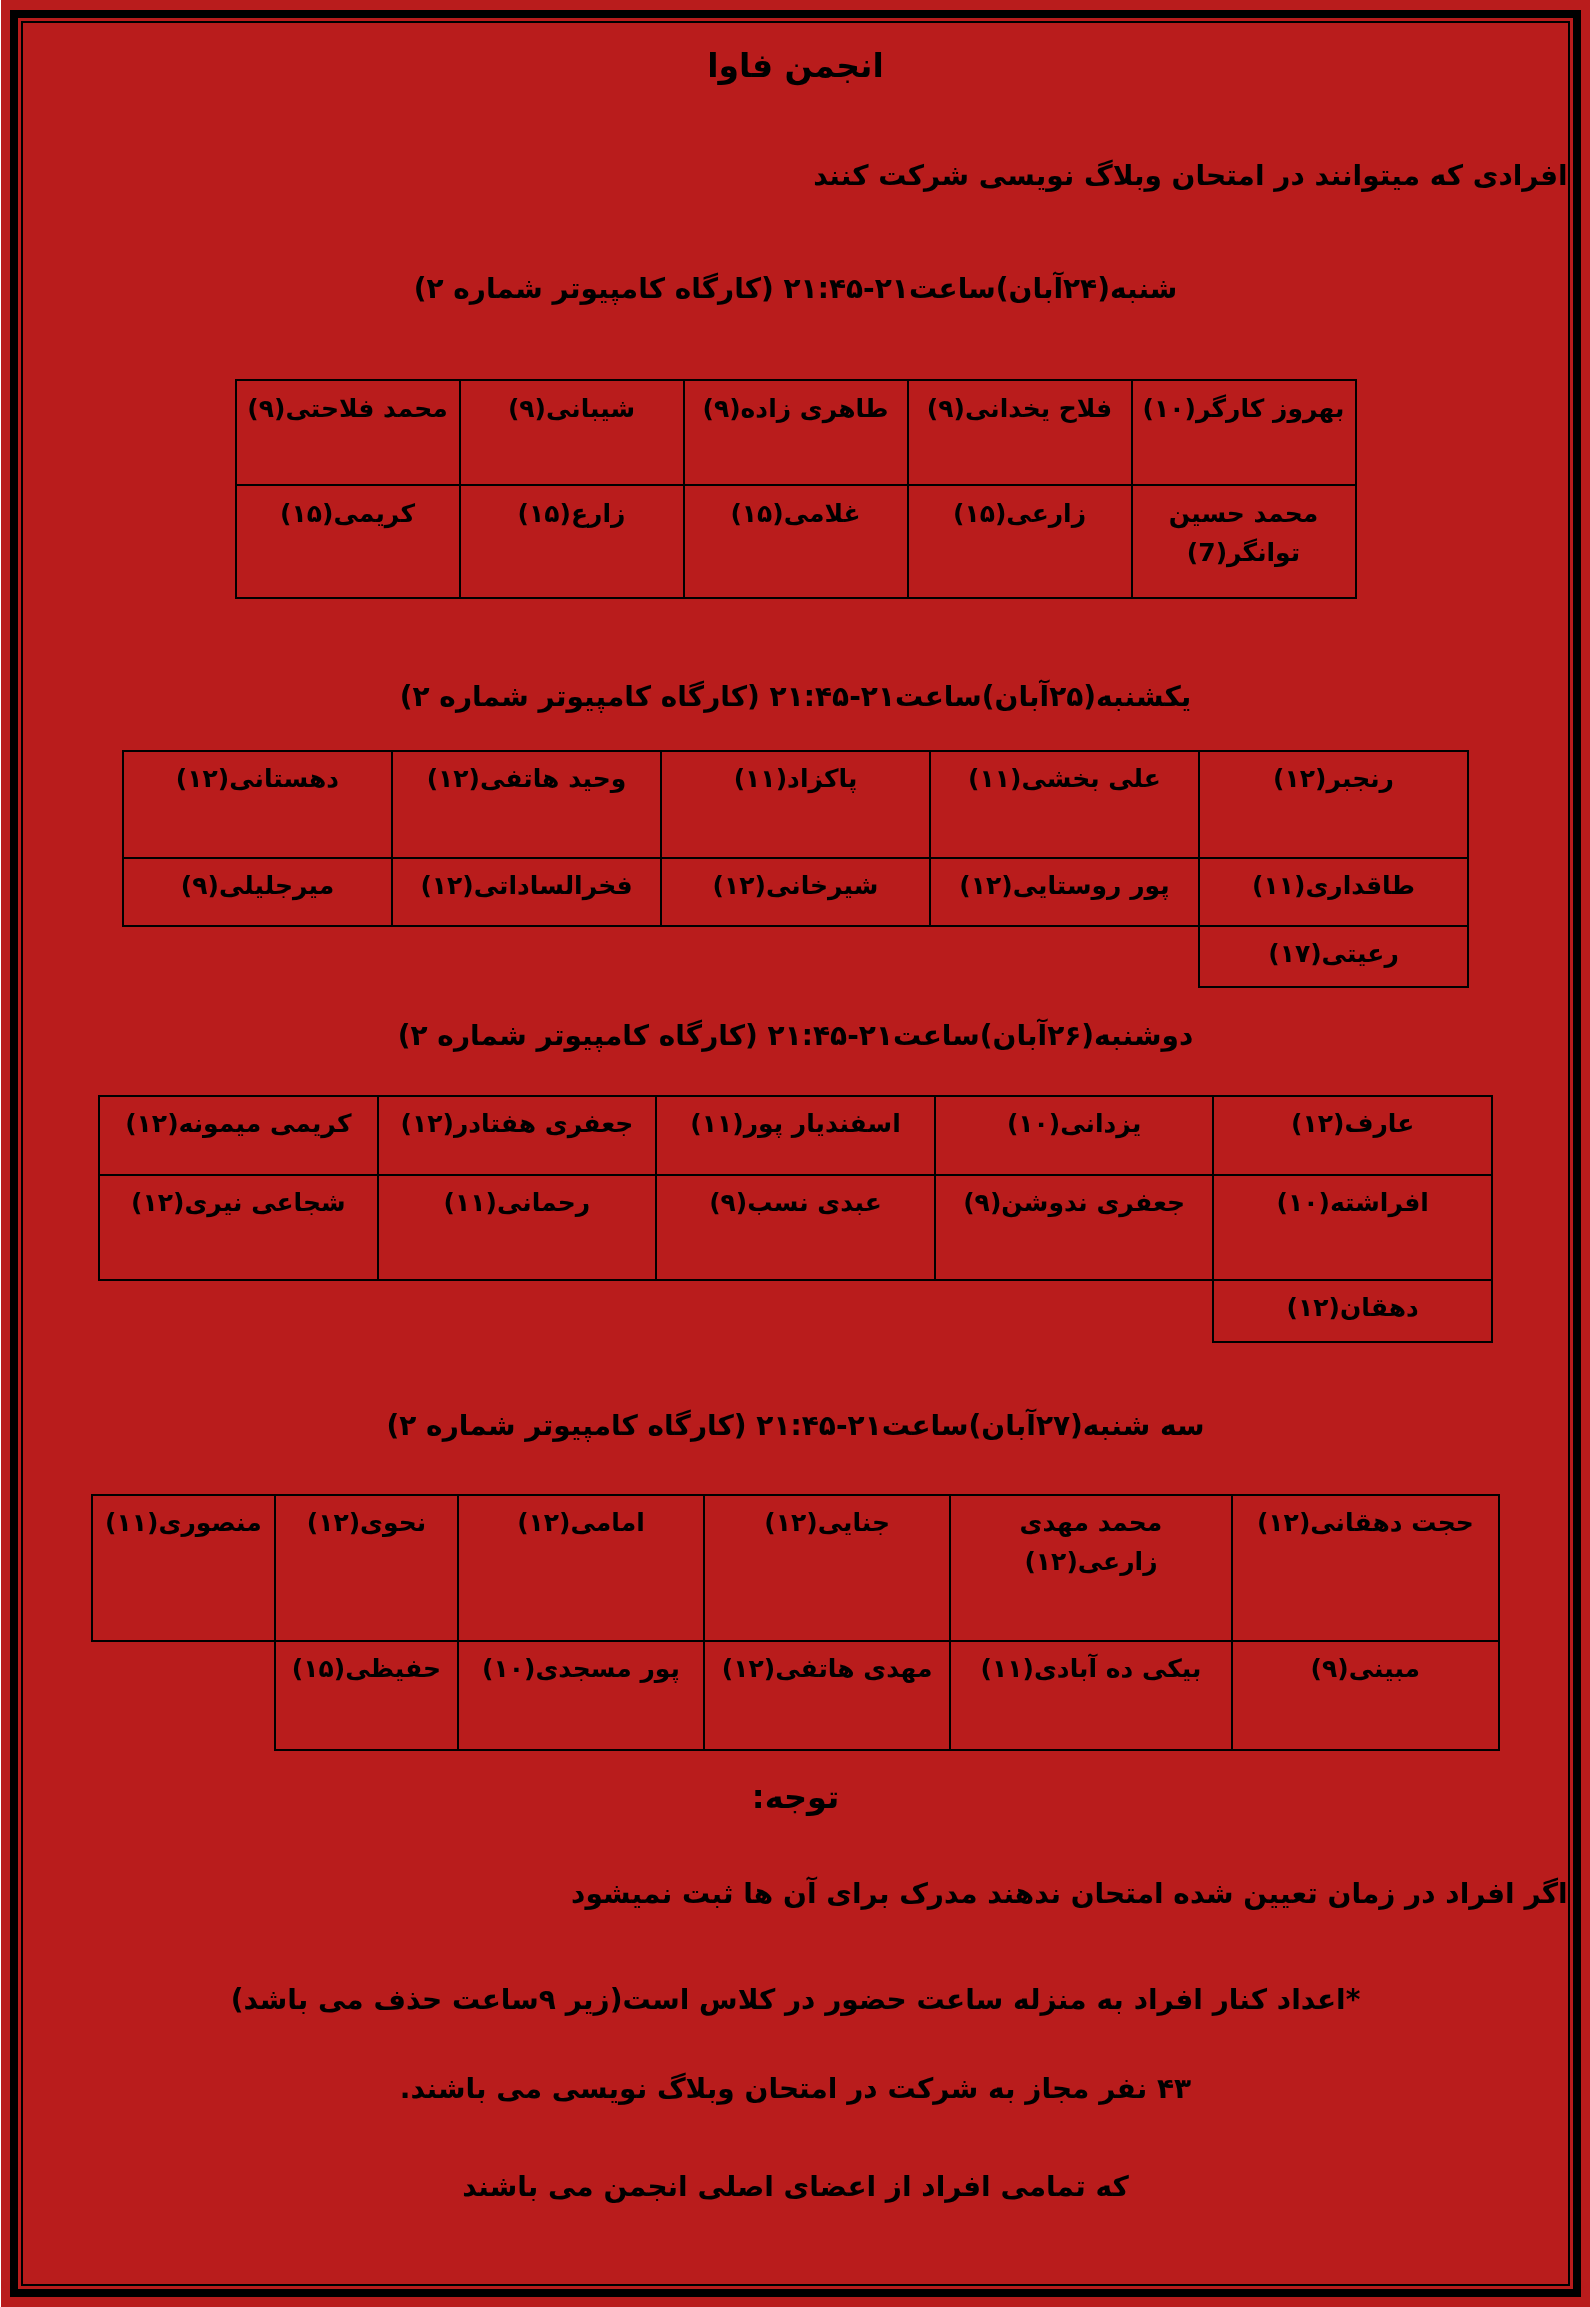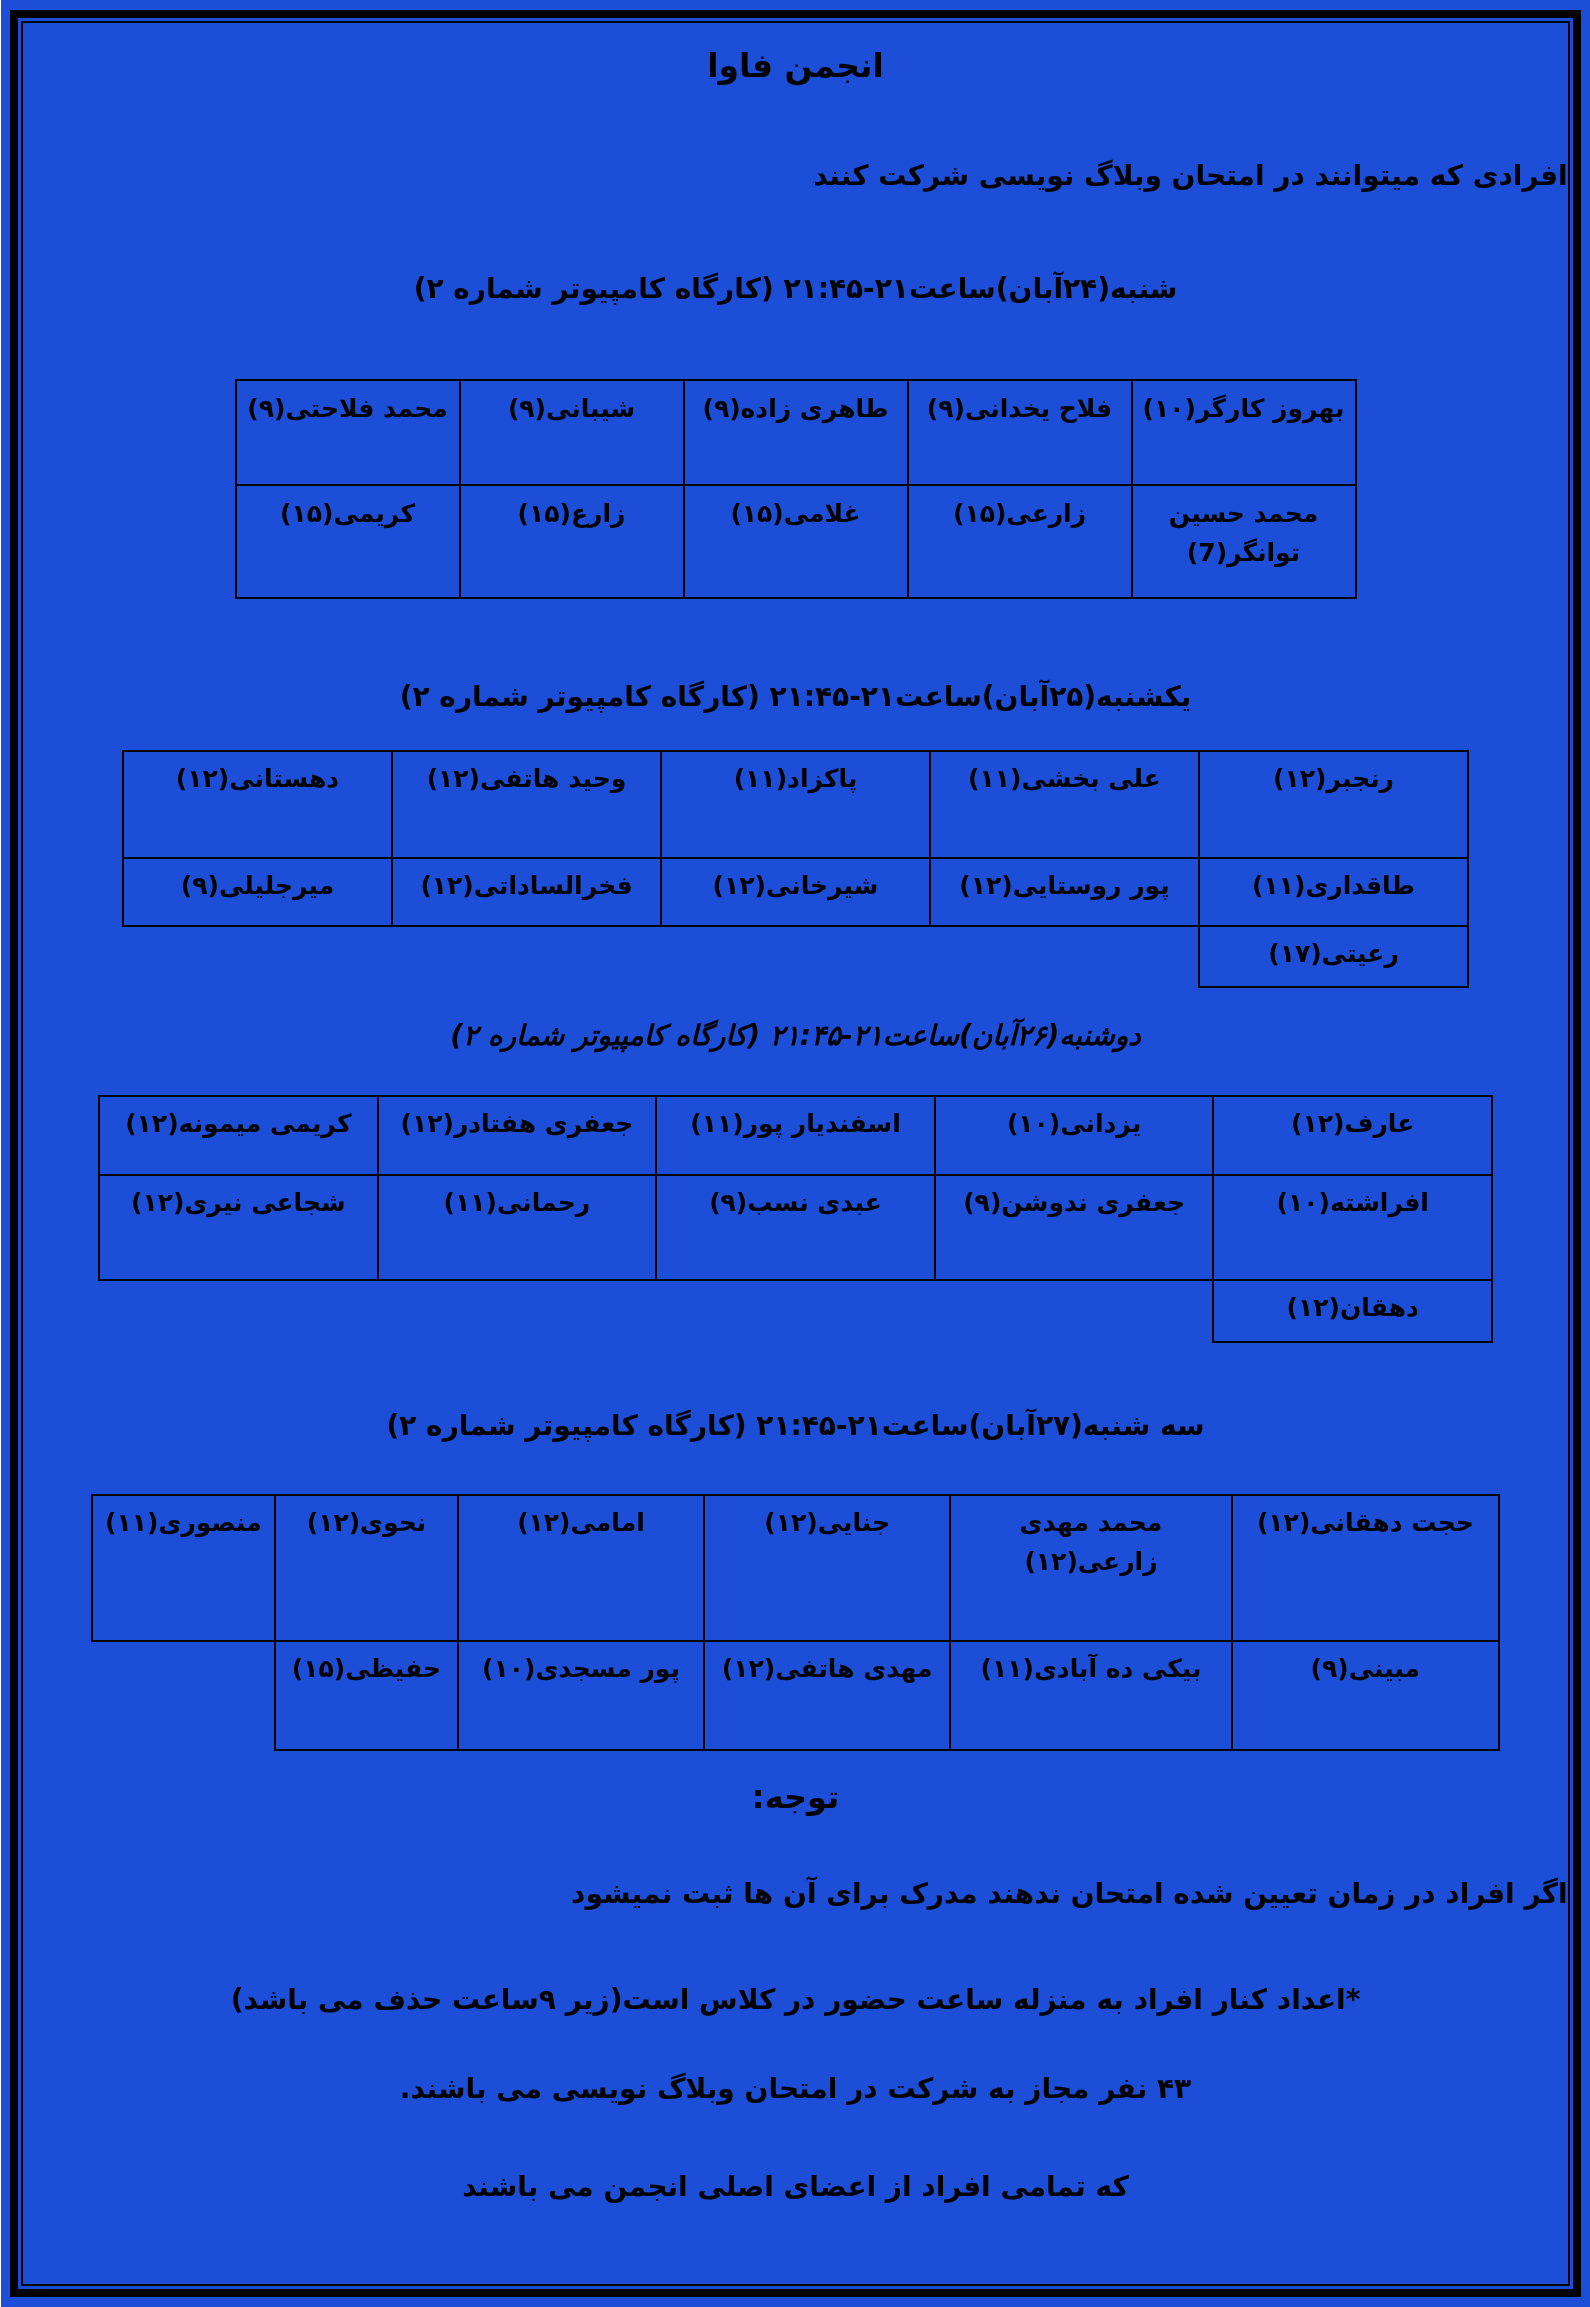--- a/index.html
+++ b/index.html
@@ -2,38 +2,38 @@
 <html lang="fa" dir="rtl" style="font-size:11px"><head>
 <meta charset="utf-8">
 <style>
   * { margin: 0; padding: 0; box-sizing: border-box; }
   html, body {
     width: 1591px; height: 2307px;
     background: #ffffff;
     font-family: "DejaVu Sans", sans-serif;
     color: #000000;
   }
-  .page { position: relative; width: 1591px; height: 2307px; background: #1d4ed8; }
+  .page { position: relative; width: 1591px; height: 2307px; background: #b91c1c; }
   .frame-outer {
     position: absolute; left: 9.8px; top: 9.8px; right: 9.8px; bottom: 9.8px;
     border: 8.4px solid #000;
   }
   .frame-inner {
     position: absolute; left: 3.5px; top: 3.5px; right: 3.5px; bottom: 3.5px;
     border: 2.8px solid #000;
     overflow: hidden;
   }
   .content { direction: rtl; text-align: center; font-weight: bold; }
 
   .doc-title   { margin-top: 19.5px;  font-size: 33px; line-height: 1.4; }
   .doc-subtitle{ margin-top: 67px;  font-size: 28px; line-height: 1.4; text-align: right; }
   .sec-header  { margin-top: 0;     font-size: 28px; line-height: 1.4; font-weight: bold; }
   #sec-header-0 { margin-top: 74px; }
   #sec-header-1 { margin-top: 78px; }
-  #sec-header-2 { margin-top: 28px; font-style: italic; }
+  #sec-header-2 { margin-top: 28px; }
   #sec-header-3 { margin-top: 63px; }
 
   table.sched {
     border-collapse: collapse; table-layout: fixed;
     margin: 0 auto; direction: rtl;
   }
   table.sched td {
     border: 2.8px solid #000;
     vertical-align: top; text-align: center;
     font-weight: bold; font-size: 25px; line-height: 1.55;

